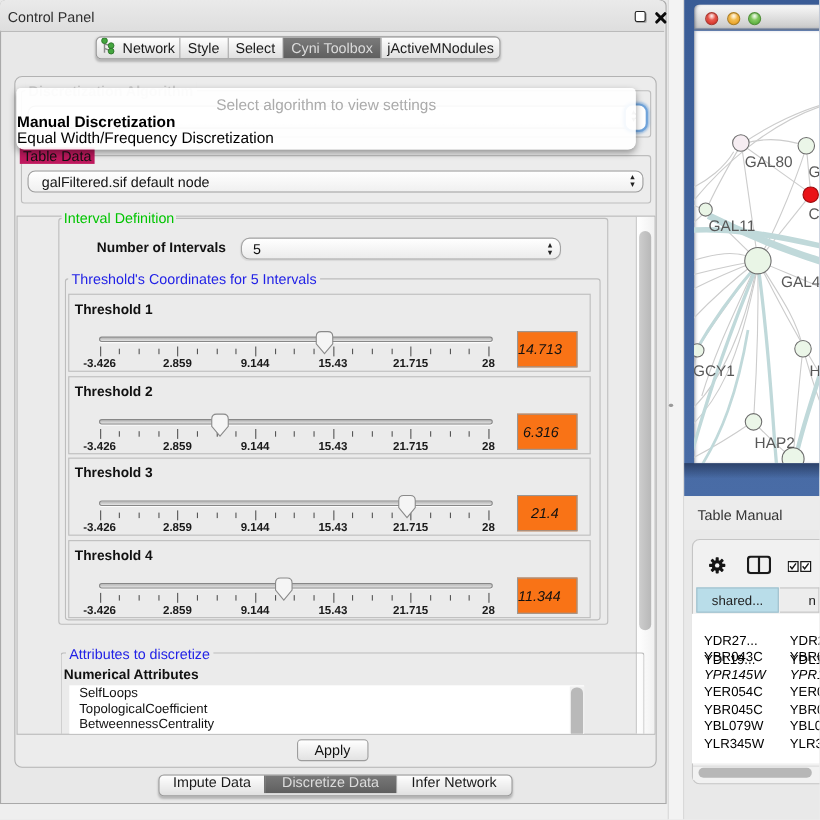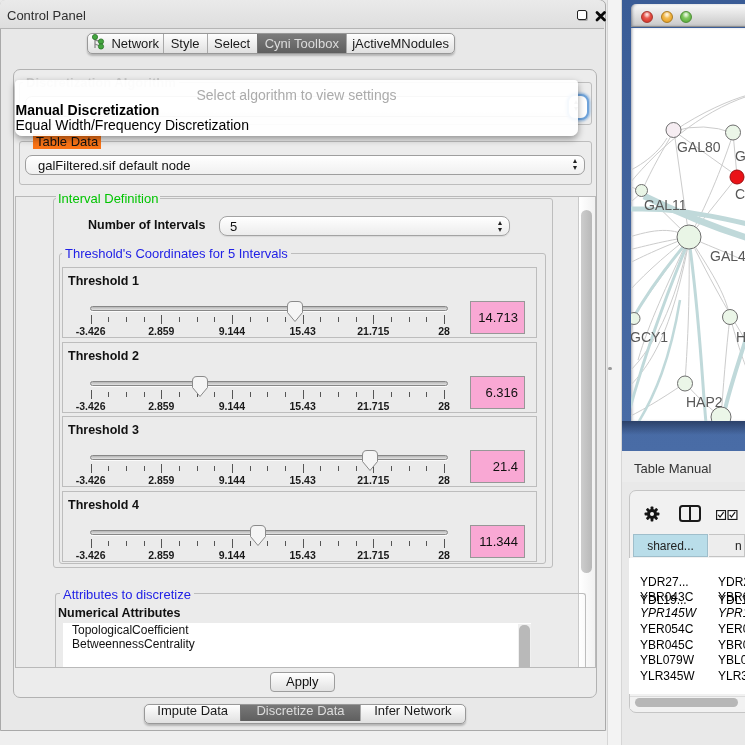--- a/index.html
+++ b/index.html
@@ -40,21 +40,21 @@
 
 
 #viewport { left:15px; top:196px; width:581px; height:472px; border:1px solid #b9b9b9; background:#ebebeb; overflow:hidden; }
 #vscroll { position:absolute; right:0; top:0; width:17px; height:470px; background:linear-gradient(90deg,#ffffff,#f1f1f1); border-left:1px solid #c9c9c9; }
 #vthumb { position:absolute; left:2px; top:13px; width:11px; height:363px; background:linear-gradient(90deg,#cdcdcd,#b8b8b8); border-radius:5.5px; }
 
 
 .tblock { position:absolute; left:46px; width:475px; height:71px; border:1px solid #bdbdbd; }
 .tlabel { position:absolute; left:5px; top:6px; font-size:12.5px; font-weight:bold; color:#111; }
 .track { position:absolute; left:27px; top:38px; width:358px; height:5px; background:linear-gradient(#b5b5b5,#e3e3e3); border:1px solid #878787; border-radius:3px; box-shadow:0 1px 0 rgba(255,255,255,0.8); }
-.vbox { position:absolute; left:407px; top:33px; width:55px; height:33px; background:#f9a8d4; border:1px solid #979797; font-size:13px; color:#111; text-align:right; line-height:31px; padding-right:6px; }
+.vbox { position:absolute; left:407px; top:33px; width:55px; height:33px; background:#f97316; border:1px solid #979797; font-size:13px; color:#111; text-align:right; line-height:31px; padding-right:16px;font-style:italic; }
 .ticks { position:absolute; left:0; top:47px; width:475px; height:10px; }
 .tick { position:absolute; width:1px; height:5px; top:2px; background:#555; }
 .tickM { position:absolute; width:1px; height:9px; top:0px; background:#555; }
 .tlab { position:absolute; top:57px; font-size:10.5px; font-weight:bold; color:#1a1a1a; transform:translateX(-50%); }
 .thumb { position:absolute; top:32px; width:18px; height:23px; }
 
 
 #attrList { position:absolute; left:47px; top:426px; width:468px; height:49px; background:#fff; font-size:12px; color:#111; }
 #attrList div { padding-left:9px; height:14px; line-height:14px; }
 #listScroll { position:absolute; left:502px; top:427px; width:13px; height:48px; background:#f0f0f0; }
@@ -108,21 +108,21 @@
 <div class="group" style="left:19px; top:82px; width:573px; height:43px;"></div>
 <div class="gtitle" style="left:23px; top:75px; color:#c9c9c9; font-weight:bold; background:#ececec;">Discretization Algorithm</div>
 <div class="comboR" style="left:25px; top:96px; width:560px; height:21px; border-radius:7px;"></div>
 <div class="abs" style="left:567px; top:94px; width:22px; height:26px; background:#fff; border:2.5px solid #6fa3da; border-radius:8px; box-shadow:0 0 2px 1.5px rgba(111,163,218,0.6);"></div>
 <div class="arrows" style="left:574px; top:100px; opacity:0.55;">
     <div class="up"></div>
     <div class="dn"></div>
   </div>
 
 <div class="group" style="left:19px; top:141px; width:573px; height:44px;"></div>
-<div class="gtitle" style="left:33px; top:134px; color:#111; background:#f97316;">Table Data</div>
+<div class="gtitle" style="left:18px; top:134px; color:#111; background:#be185d;">Table Data</div>
 <div class="comboR" style="left:25px; top:155px; width:560px; height:20px; border-radius:7px;">
     <span class="txt">galFiltered.sif default node</span>
   </div>
 <div class="arrows" style="left:573px; top:158.5px;">
     <div class="up"></div>
     <div class="dn"></div>
   </div>
 
 <div id="popup" class="abs">
   <div class="ph">Select algorithm to view settings</div>
@@ -146,20 +146,21 @@
   <div class="gtitle" style="left:46px; top:49px; color:#2222e6; background:#ebebeb;">Threshold's Coordinates for 5 Intervals</div>
 
   <div id="vscroll">
       <div id="vthumb"></div>
     </div>
 
   <div class="group" style="left:39px; top:396px; width:531px; height:84px; border-bottom:none;"></div>
   <div class="gtitle" style="left:44px; top:390px; color:#2222e6; background:#ebebeb;">Attributes to discretize</div>
   <div style="position:absolute; left:42px; top:409px; font-size:12.5px; font-weight:bold; color:#111;">Numerical Attributes</div>
   <div id="attrList">
+    <div>SelfLoops</div>
     <div>TopologicalCoefficient</div>
     <div>BetweennessCentrality</div>
   </div>
   <div id="listScroll">
       <div id="listThumb"></div>
     </div>
 <div class="tblock" style="top: 70px;">
       <div class="tlabel">Threshold 1</div>
       <div class="track"></div>
       <div class="ticks">

